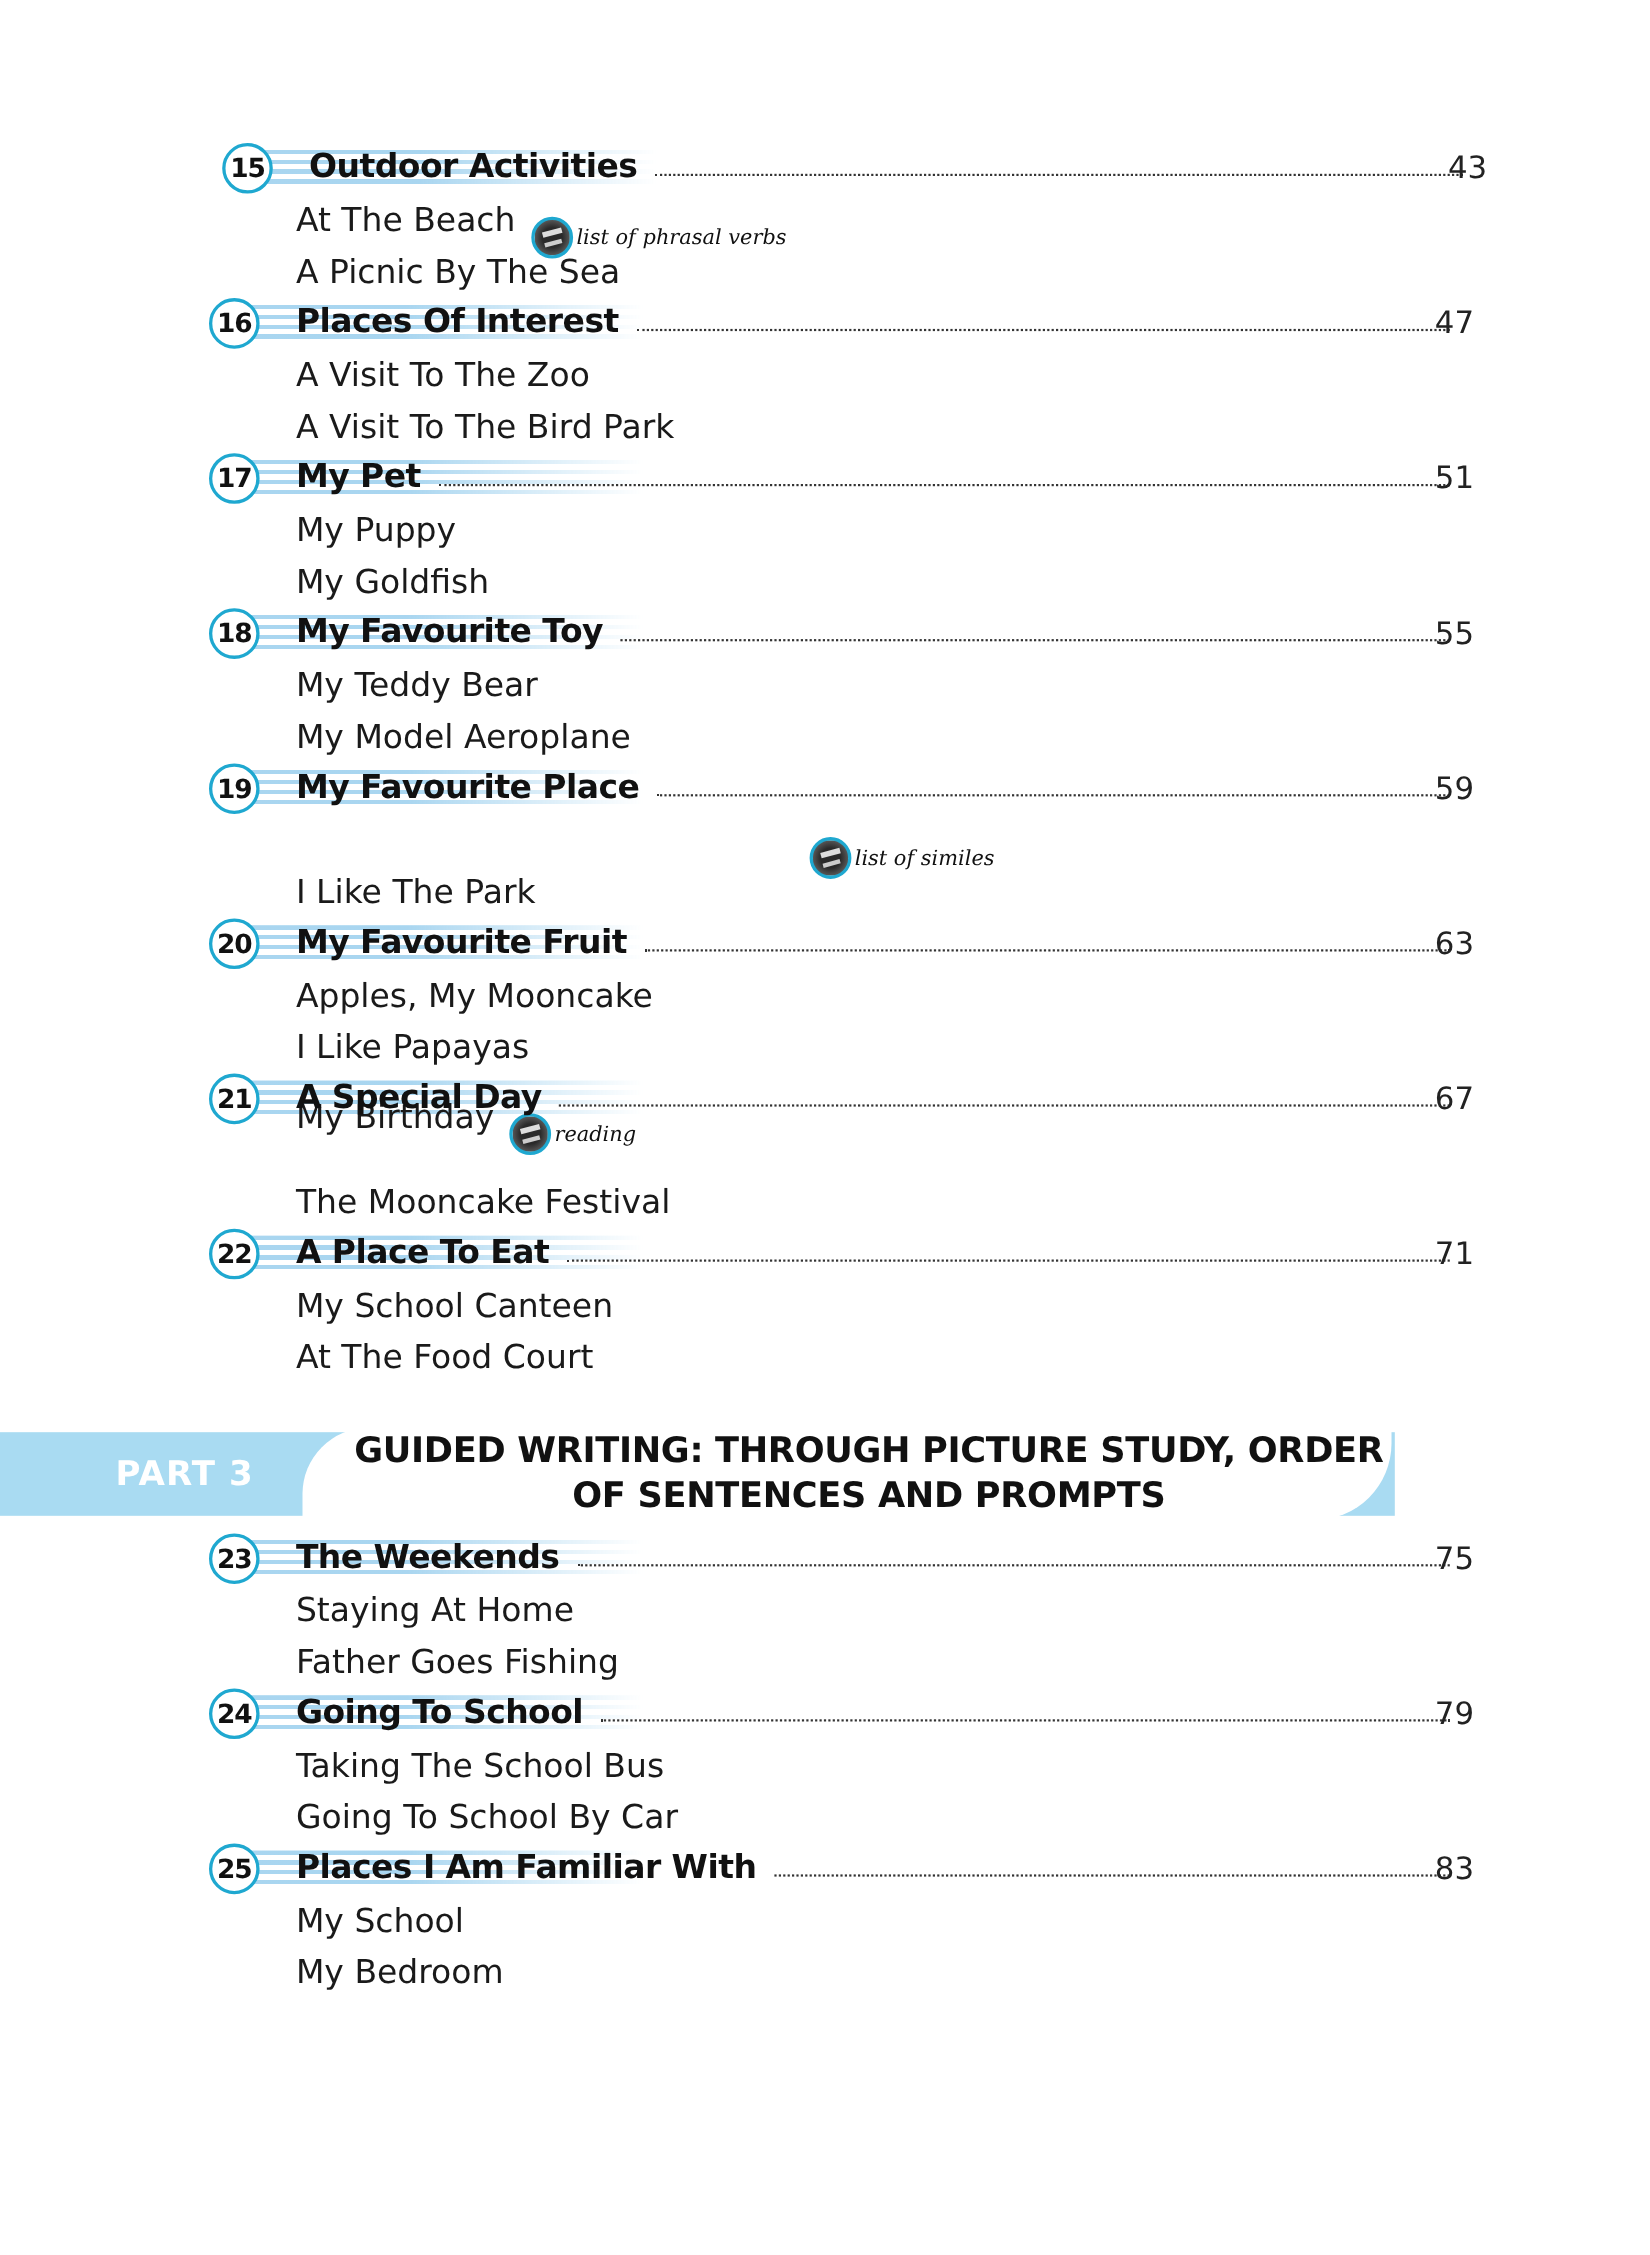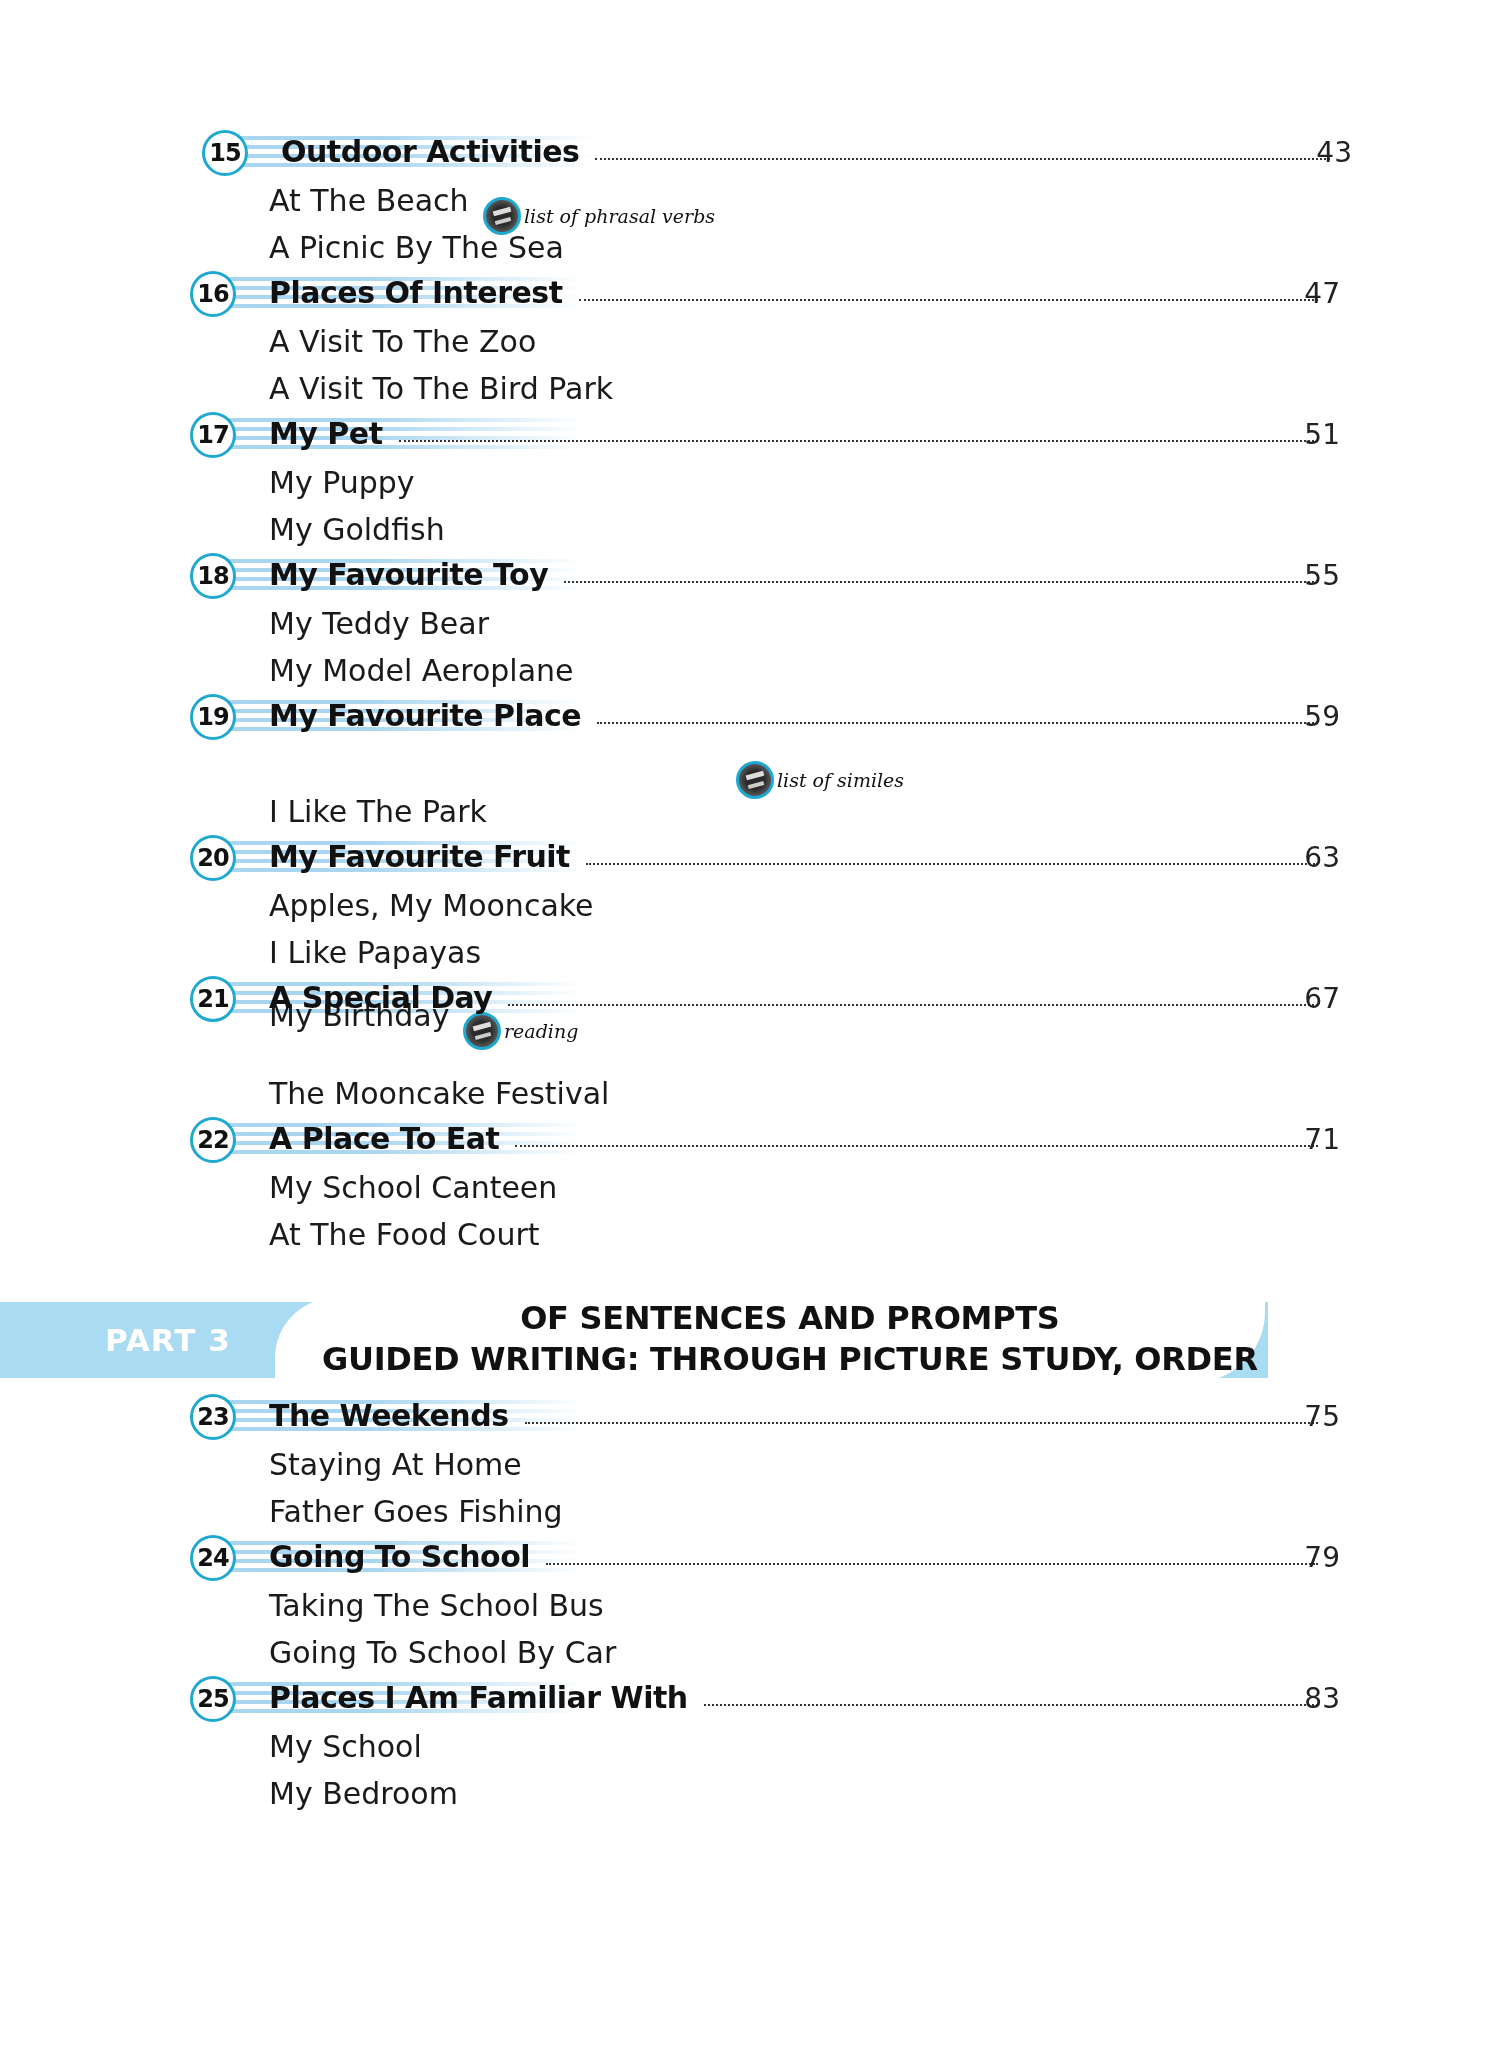--- a/index.html
+++ b/index.html
@@ -185,22 +185,22 @@
     </div>
     <div class="row sub-row" style="top: 1211px;">
       <span class="text">At The Food Court</span>
     </div>
   </div>
 
 <div class="banner">
   <span class="part-label">PART  3</span>
   <div class="white-cap">
     <div class="part-title" style="left:47px;">
+      <div>GUIDED WRITING: THROUGH PICTURE STUDY, ORDER</div>
       <div>OF SENTENCES AND PROMPTS</div>
-      <div>GUIDED WRITING: THROUGH PICTURE STUDY, ORDER</div>
     </div>
   </div>
 </div>
 
 <div id="toc2" class="toc-block" style="top:0;">
     <div class="row heading-row" style="top: 1394px;">
       <div class="stripes"></div>
       <div class="num-circle">23</div>
       <span class="title">The Weekends</span>
       <span class="leader" style="left: 525px;"></span>

